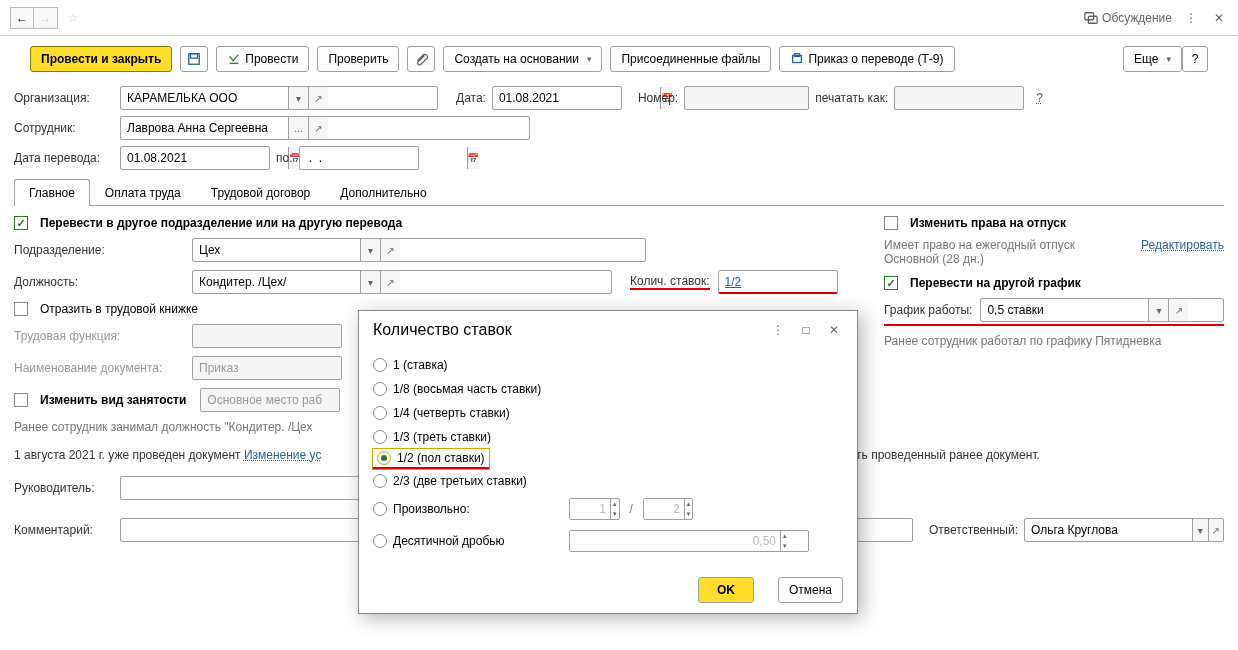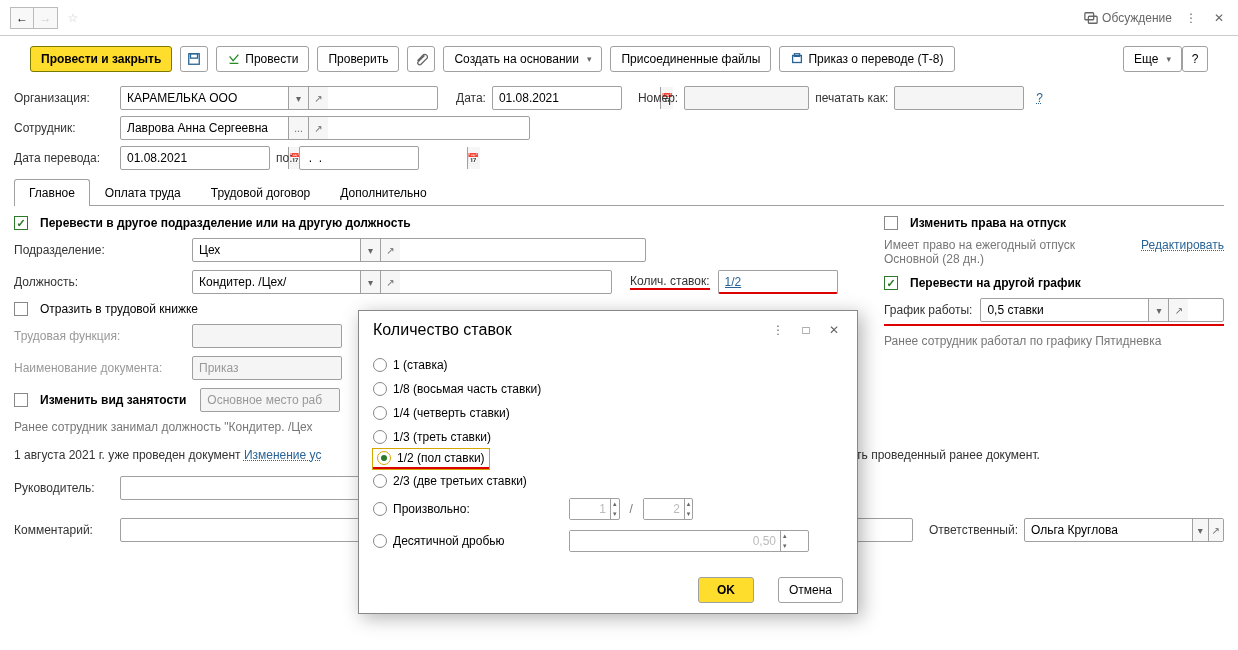--- a/index.html
+++ b/index.html
@@ -99,21 +99,21 @@
         <path d="M12 4 L5 11 a2 2 0 0 0 3 3 l7-7 a3 3 0 0 0 -4 -4 l-7 7"></path>
       </svg>
     </button>
   <button class="btn btn-drop">Создать на основании</button>
   <button class="btn">Присоединенные файлы</button>
   <button class="btn">
       <svg class="icon-svg" viewBox="0 0 16 16" style="color:#2a6496">
         <rect x="3" y="4" width="10" height="8"></rect>
         <rect x="5" y="2" width="6" height="3"></rect>
       </svg>
-      <span>Приказ о переводе (Т-8)</span>
+      <span>Приказ о переводе (Т-9)</span>
     </button>
   <div style="margin-left:auto;display:flex;">
     <button class="btn btn-drop">Еще</button>
     <div class="help-q">?</div>
   </div>
 </div>
 
 <div class="form-area">
   <div class="form-row">
     <span class="lbl" style="width:100px">Организация:</span>
@@ -164,21 +164,21 @@
     <div class="tab active">Главное</div>
     <div class="tab">Оплата труда</div>
     <div class="tab">Трудовой договор</div>
     <div class="tab">Дополнительно</div>
   </div>
 
   <div class="content">
     <div class="col-left">
       <div class="form-grid-row">
         <span class="chk-green">✓</span>
-        <b>Перевести в другое подразделение или на другую должность</b>
+        <b>Перевести в другое подразделение или на другую перевода</b>
       </div>
       <div class="form-grid-row">
         <span class="glbl">Подразделение:</span>
         <div class="input-wrap" style="width:454px">
           <input value="Цех" style="">
           <div class="input-btn">▾</div>
           <div class="input-btn">↗</div>
         </div>
       </div>
       <div class="form-grid-row">

